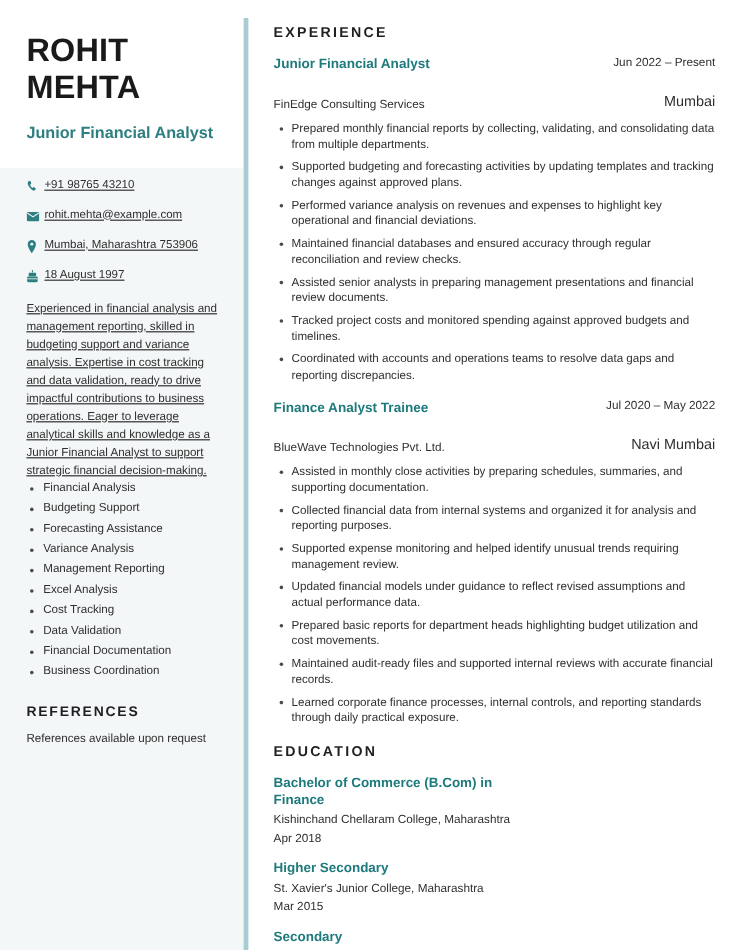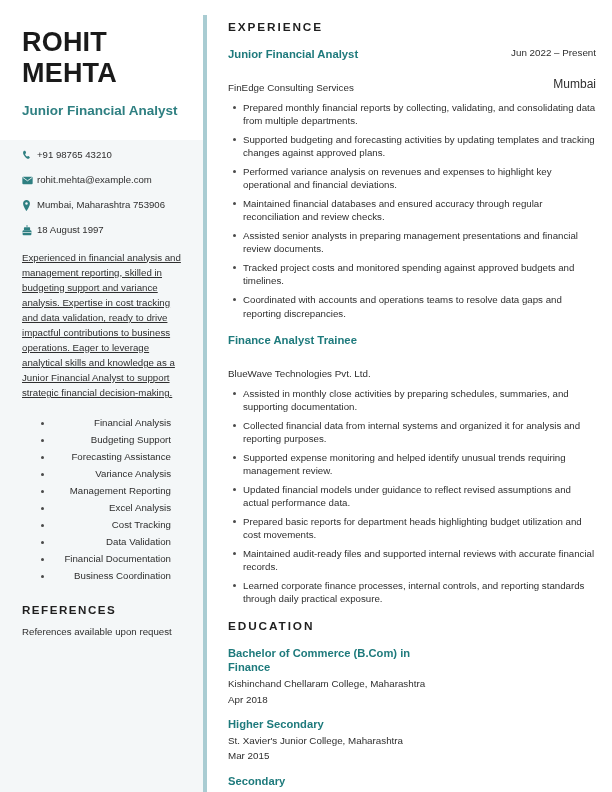--- a/index.html
+++ b/index.html
@@ -71,20 +71,21 @@
   }
 
   
   #contact-list {
     margin-top: 29px;
   }
   .contact-row {
     display: flex;
     align-items: flex-start;
     margin-bottom: 11px;
+    text-decoration: underline;
   }
   .contact-icon {
     flex: 0 0 15px;
     width: 15px;
     height: 13px;
     margin-top: 1px;
     display: flex;
     align-items: center;
     justify-content: flex-start;
   }
@@ -109,23 +110,22 @@
     margin-top: 19px;
     margin-bottom: 9px;
     font-size: 11.6px;
     font-weight: bold;
     letter-spacing: 1.5px;
     color: #1f1f1f;
   }
 
   ul.skill-list {
     list-style: none;
-    margin: 16px;
+    margin: 0;
     padding: 0;
-    text-align: right;
   }
   ul.skill-list li {
     position: relative;
     padding-left: 14px;
     font-size: 9.7px;
     line-height: 1.52;
     color: #2f2f2f;
     margin-bottom: 2.3px;
   }
   ul.skill-list li::before {
@@ -351,20 +351,24 @@
             <li>Tracked project costs and monitored spending against approved budgets and timelines.</li>
             <li>Coordinated with accounts and operations teams to resolve data gaps and reporting discrepancies.</li>
           </ul>
         </div>
         <div class="entry">
           <div class="entry-top">
             <div class="entry-left">
               <div class="entry-title">Finance Analyst Trainee</div>
               <div class="entry-org">BlueWave Technologies Pvt. Ltd.</div>
             </div>
+            <div class="entry-right">
+              <div class="entry-date">Jul 2020 – May 2022</div>
+              <div class="entry-loc">Navi Mumbai</div>
+            </div>
           </div>
           <ul class="bullets">
             <li>Assisted in monthly close activities by preparing schedules, summaries, and supporting documentation.</li>
             <li>Collected financial data from internal systems and organized it for analysis and reporting purposes.</li>
             <li>Supported expense monitoring and helped identify unusual trends requiring management review.</li>
             <li>Updated financial models under guidance to reflect revised assumptions and actual performance data.</li>
             <li>Prepared basic reports for department heads highlighting budget utilization and cost movements.</li>
             <li>Maintained audit-ready files and supported internal reviews with accurate financial records.</li>
             <li>Learned corporate finance processes, internal controls, and reporting standards through daily practical exposure.</li>
           </ul>

